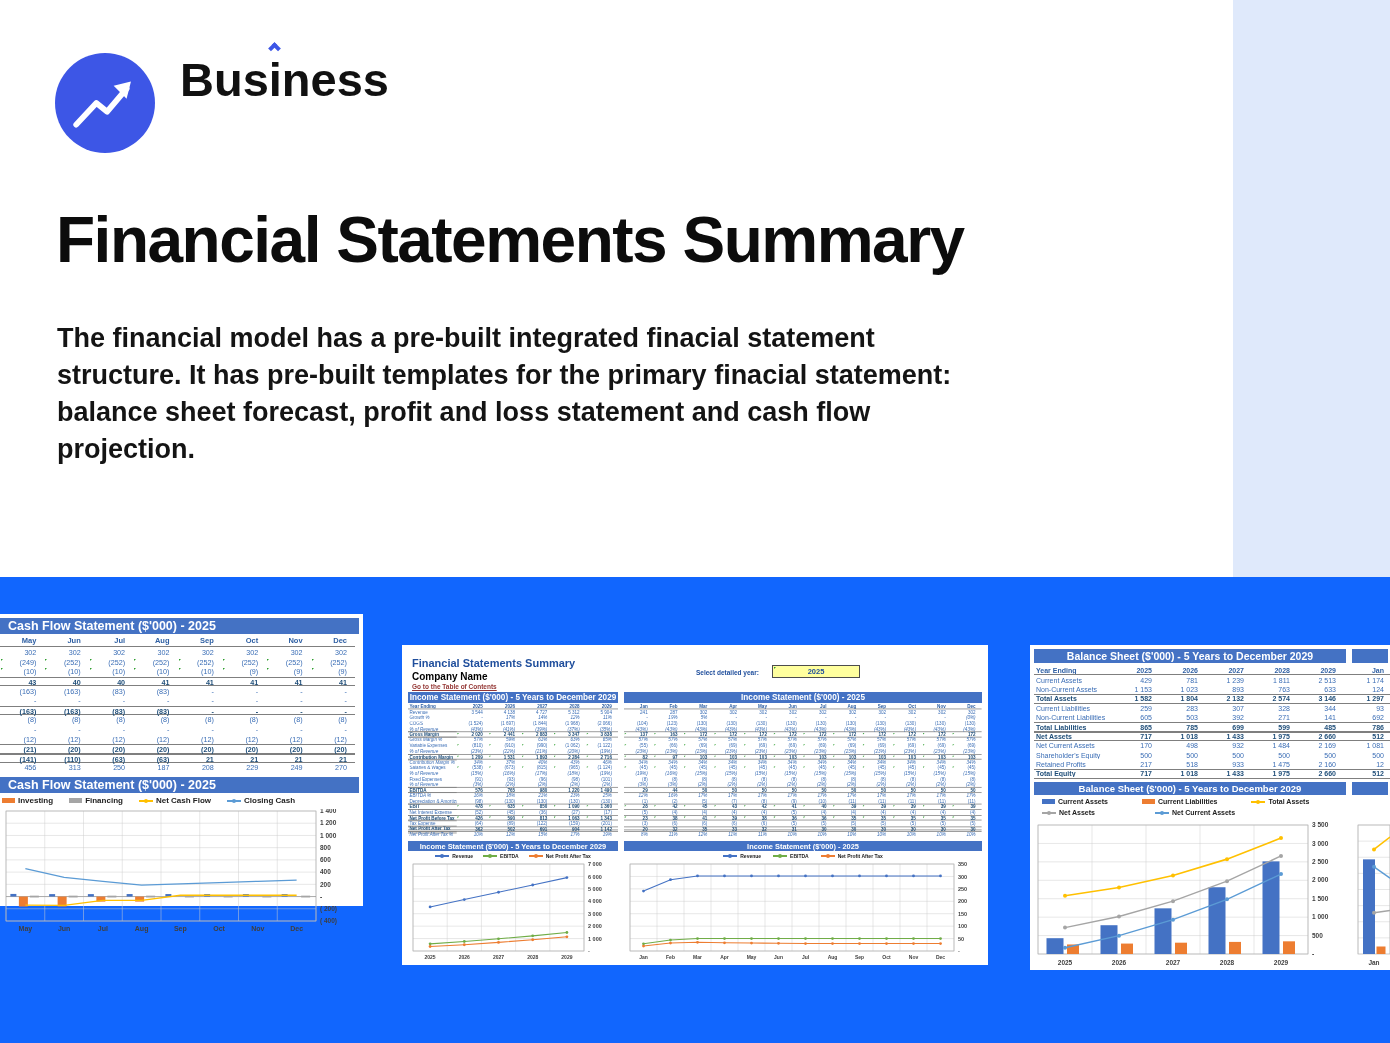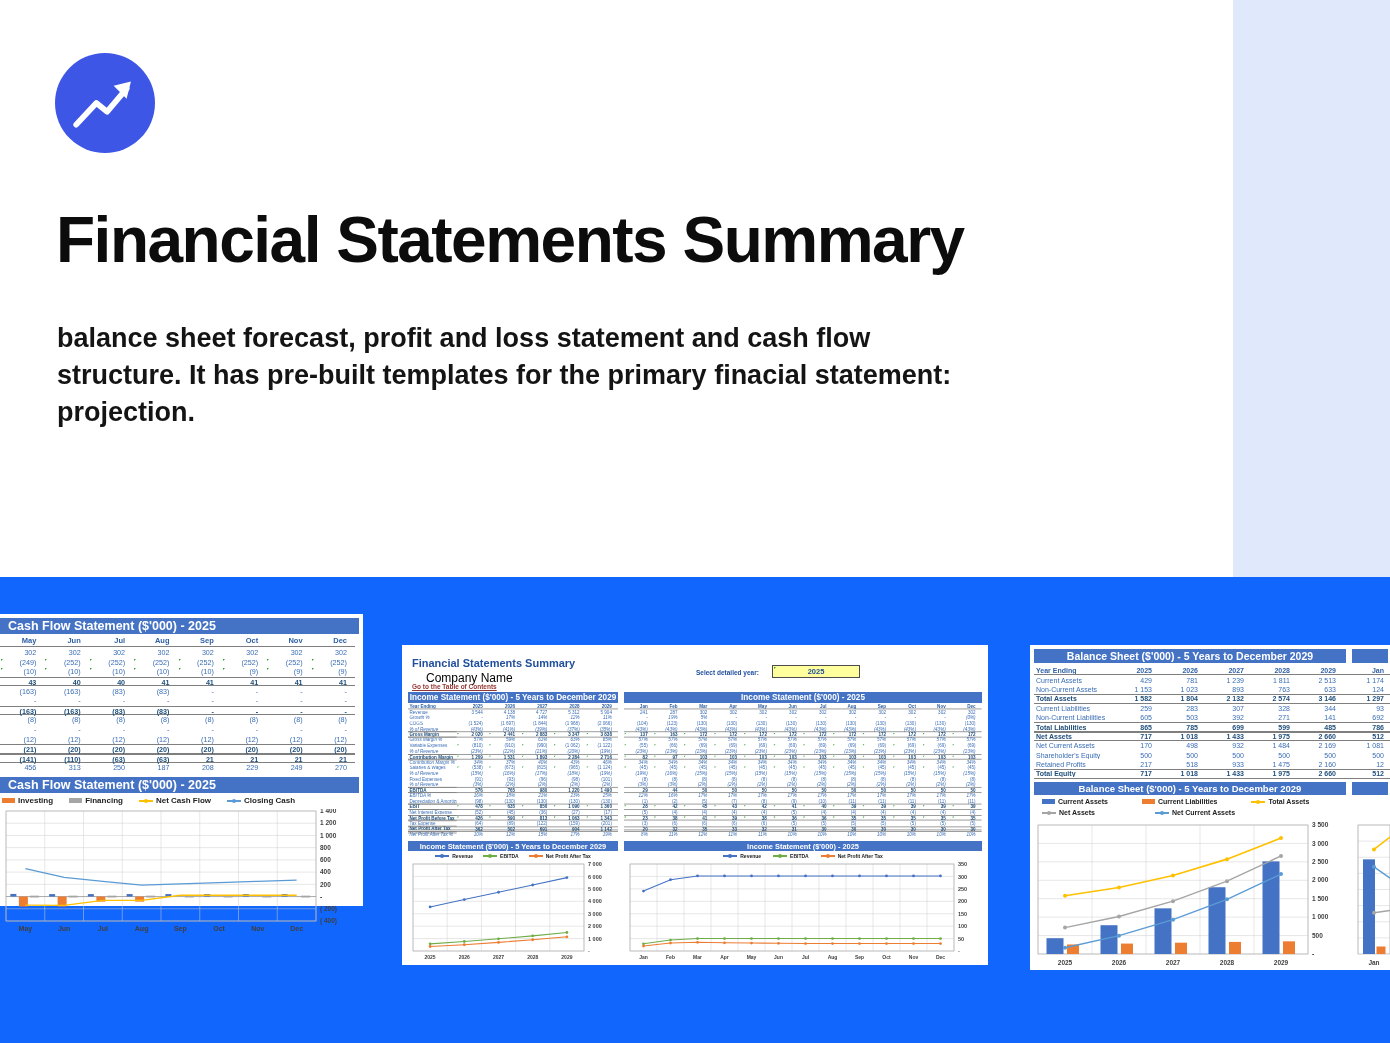--- a/index.html
+++ b/index.html
@@ -39,21 +39,21 @@
   #cf-legend{position:absolute;left:2px;top:182px;width:356px;display:flex;gap:16px;font-size:8px;font-weight:bold;color:#222;align-items:flex-start}
   #cf-chart{position:absolute;left:2px;top:195px}
   
   .lg-item{display:flex;align-items:center;gap:3px;white-space:nowrap}
   .lg-bar{display:inline-block;width:13px;height:5px}
   .lg-line{display:inline-block;width:14px;height:2px;position:relative}
   .lg-line i{position:absolute;left:5px;top:-1px;width:4px;height:4px;border-radius:50%;display:block}
   
   #st-panel{left:402px;top:645px;width:586px;height:320px}
   #st-title{position:absolute;left:10px;top:12px;font-size:11px;font-weight:bold;color:#1f4e9c}
-  #st-company{position:absolute;left:24px;top:26px;font-size:12px;font-weight:normal;color:#000}
+  #st-company{position:absolute;left:10px;top:26px;font-size:10px;font-weight:bold;color:#000}
   #st-toc{position:absolute;left:10px;top:38px;font-size:6.5px;font-weight:bold;color:#943634;text-decoration:underline}
   #st-sellabel{position:absolute;left:294px;top:24px;font-size:6.5px;font-weight:bold;color:#1f4e9c}
   #st-selbox{position:absolute;left:370px;top:20px;width:88px;height:13px;background:#ffff9e;border:1.6px solid #4d4d4d;font-size:7.5px;font-weight:bold;color:#1f4e9c;display:flex;align-items:center;justify-content:center}
   #an-head{position:absolute;left:6px;top:47px;width:210px;height:11px;font-size:8.2px}
   #mo-head{position:absolute;left:222px;top:47px;width:358px;height:11px;font-size:8.2px}
   .shrink{transform-origin:0 0;transform:scale(0.7609)}
   #an-wrap{position:absolute;left:6px;top:59px;width:210px}
   #an-table{width:276px}
   .anr{display:grid;grid-template-columns:64px repeat(5,1fr);height:7.3px;align-items:center;font-size:6px}
   #mo-wrap{position:absolute;left:222px;top:59px;width:358px}
@@ -85,26 +85,28 @@
 <div class="stripe"></div>
 <div class="band"></div>
 
 <div class="logo-circle">
   <svg width="72" height="72" viewBox="0 0 100 100">
     <polyline points="10,80 38,50 53,62 80,30" fill="none" stroke="#fff" stroke-width="8" stroke-linecap="round" stroke-linejoin="round"></polyline>
     <polygon points="86,20 62,26 80,44" fill="#fff"></polygon>
   </svg>
 </div>
 <div class="brand">
+  <div class="brand-l1"><span>Bus</span><span class="ihat"><span>i</span><span class="hat"></span></span><span>ness</span></div>
 </div>
 
 <h1 class="hero-title">Financial Statements Summary</h1>
 <div class="hero-desc">
+  <div>The financial model has a pre-built integrated finacial statement</div>
+  <div>structure. It has pre-built templates for the primary finacial statement:</div>
   <div>balance sheet forecast, profit and loss statement and cash flow</div>
-  <div>structure. It has pre-built templates for the primary finacial statement:</div>
   <div>projection.</div>
 </div>
 
 <div class="panel" id="cf-panel">
   <div class="xl-head" id="cf-head1">Cash Flow Statement ($'000) - 2025</div>
   <div id="cf-months">
       <div class="cellR">May</div>
       <div class="cellR">Jun</div>
       <div class="cellR">Jul</div>
       <div class="cellR">Aug</div>

